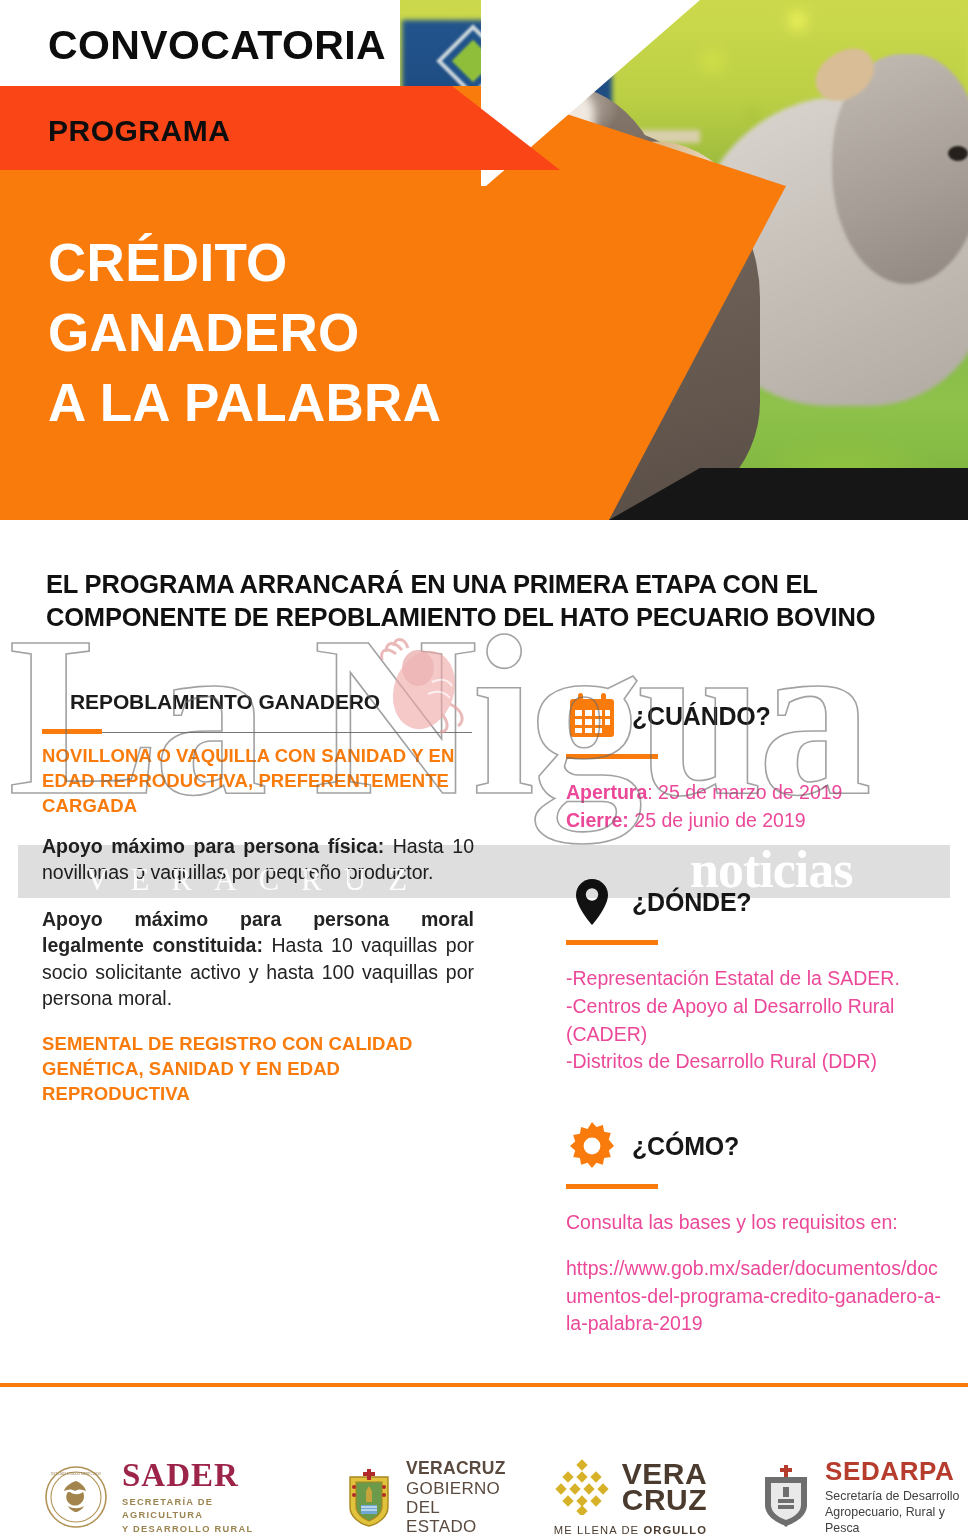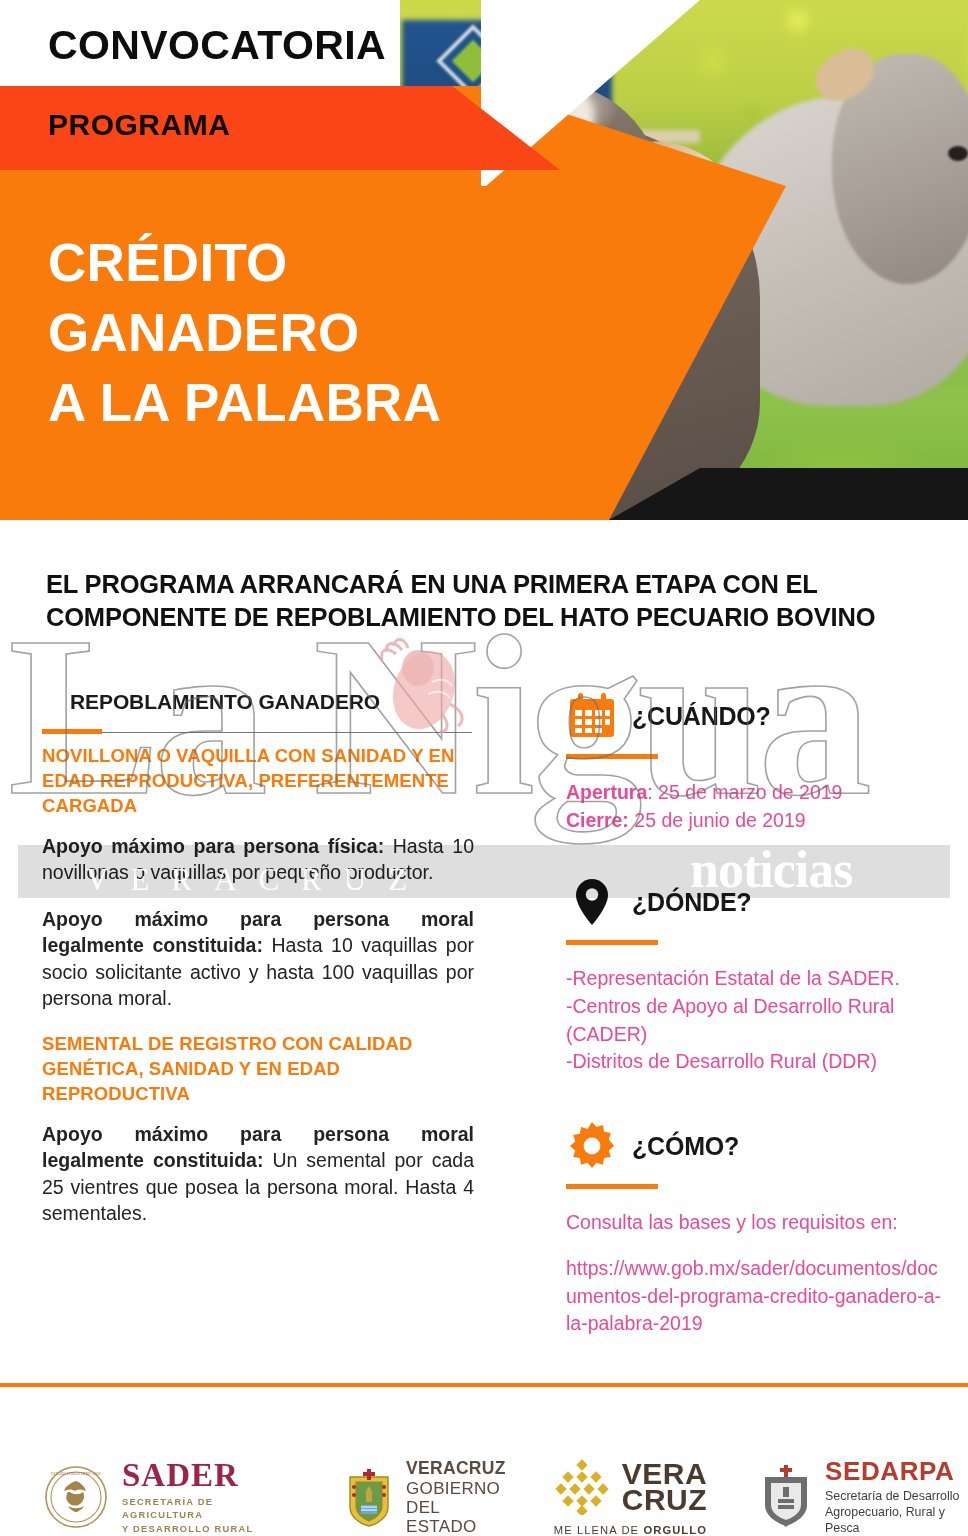--- a/index.html
+++ b/index.html
@@ -177,21 +177,21 @@
     background:#ffffff;
     clip-path:polygon(481px 0, 700px 0, 486px 186px, 481px 186px);
   }
   
   .programa-band {
     position:absolute; left:0; top:86px; width:560px; height:84px;
     background:#FA4616;
     clip-path:polygon(0 0, 452px 0, 560px 84px, 0 84px);
   }
   .programa-band span {
-    position:absolute; left:48px; top:22px;
+    position:absolute; left:48px; top:28px;
     font-size:30px; font-weight:700; letter-spacing:.5px; color:#0d0d0d;text-align:center;
   }
   
   .dark-band {
     position:absolute; left:0; top:0; width:968px; height:550px;
     background:#161616;
     clip-path:polygon(700px 468px, 968px 468px, 968px 520px, 609px 520px);
   }
   .convocatoria {
     position:absolute; left:48px; top:22px;
@@ -399,23 +399,20 @@
     <b>Apoyo máximo para persona física:</b><span> Hasta 10 novillonas o vaquillas por pequeño productor.</span>
   </p>
 
   <p class="para">
     <b>Apoyo máximo para persona moral legalmente constituida:</b><span> Hasta 10 vaquillas por socio solicitante activo y hasta 100 vaquillas por persona moral.</span>
   </p>
 
   <div class="orange-head">SEMENTAL DE REGISTRO CON CALIDAD GENÉTICA, SANIDAD Y EN EDAD REPRODUCTIVA</div>
 
 
-  <p class="para">
-    <b>Apoyo máximo para persona moral legalmente constituida:</b><span> Un semental por cada 25 vientres que posea la persona moral. Hasta 4 sementales.</span>
-  </p>
 </div>
 
 <div class="col-right">
 
   <div class="rc-section">
     <div class="rc-head">
       <div class="icon-box">
         <svg viewBox="0 0 52 52" width="52" height="52" aria-hidden="true">
           <rect x="4" y="9" width="44" height="38" rx="3" fill="#F97B0C"></rect>
           <rect x="12" y="3" width="5" height="10" rx="2.5" fill="#F97B0C"></rect>

